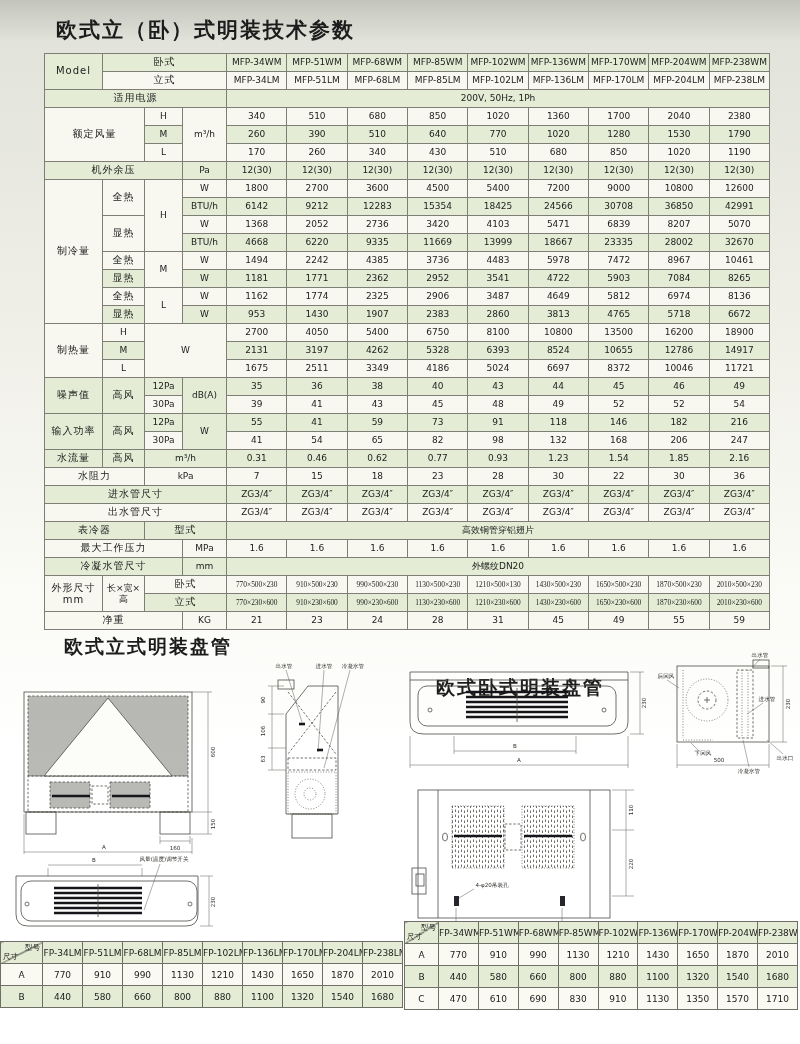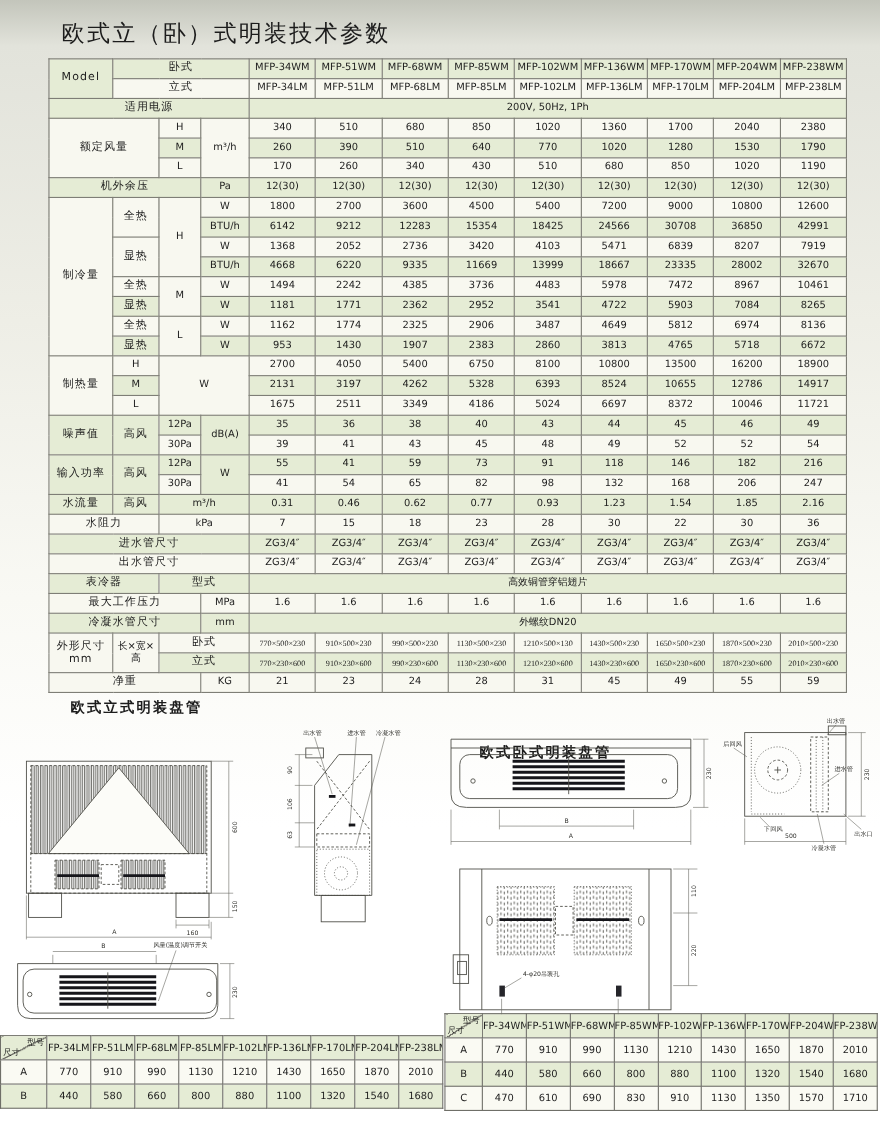--- a/index.html
+++ b/index.html
@@ -1,36 +1,36 @@
 <!DOCTYPE html>
 <html><head>
 <meta charset="utf-8">
 <style>
   html,body{margin:0;padding:0;}
   body{
     width:800px;height:1044px;position:relative;overflow:hidden;
     font-family:"DejaVu Sans","Liberation Sans",sans-serif;color:#1c1c1c;
     background:linear-gradient(180deg,#c3c5bb 0,#e2e3db 4%,#eeeee6 28%,#f9f9f4 52%,#ffffff 72%);
   }
-  .title{position:absolute;left:56px;top:16px;font-size:21px;font-weight:normal;letter-spacing:2px;}
+  .title{position:absolute;left:56px;top:16px;font-size:21px;font-weight:bold;letter-spacing:2px;}
   table{border-collapse:collapse;table-layout:fixed;}
   td{overflow:hidden;}
 
   
   #spec{position:absolute;left:44px;top:53px;width:726px;}
   #spec td{border:1px solid #7e7e76;height:17px;text-align:center;font-size:9px;padding:0;line-height:1.05;white-space:nowrap;vertical-align:middle;}
   #spec tr:nth-child(odd) td{background:#e5ecd5;}
   #spec tr:nth-child(even) td{background:#f8f8f0;}
   #spec .lbl{font-size:10px;letter-spacing:1px;margin-top:44px;}
   #spec .unit{font-size:9px;letter-spacing:0;}
   #spec .dimcell{font-size:7.4px;letter-spacing:0;font-family:Liberation Serif, serif;}
   #spec .wrap{white-space:normal;line-height:1.15;}
 
   
-  .sec-h{position:absolute;font-size:13px;font-weight:bold;letter-spacing:2px;}
+  .sec-h{position:absolute;font-size:19px;font-weight:bold;letter-spacing:2px;}
 
   
   .diag{position:absolute;}
   .diag svg{position:absolute;overflow:visible;}
   .diag line,.diag rect,.diag polygon,.diag circle,.diag path,.diag ellipse{stroke:#4c4c46;fill:none;stroke-width:.8;}
   .diag .dim{stroke:#6d6d65;stroke-width:.55;}
   .diag .dsh{stroke-dasharray:2.4 1.8;}
   .diag .dot{stroke-dasharray:1 1.7;stroke-width:.7;}
   .diag .blk{stroke:#15151a;stroke-width:2.6;}
   .diag .fh1{fill:url(#hv1);}
@@ -179,21 +179,21 @@
     <td class="lbl" rowspan="2">显热</td>
     <td class="unit">W</td>
   <td>1368</td>
         <td>2052</td>
         <td>2736</td>
         <td>3420</td>
         <td>4103</td>
         <td>5471</td>
         <td>6839</td>
         <td>8207</td>
-        <td>7919</td>
+        <td>5070</td>
       </tr>
   <tr>
         <td class="unit">BTU/h</td>
         <td>4668</td>
         <td>6220</td>
         <td>9335</td>
         <td>11669</td>
         <td>13999</td>
         <td>18667</td>
         <td>23335</td>

